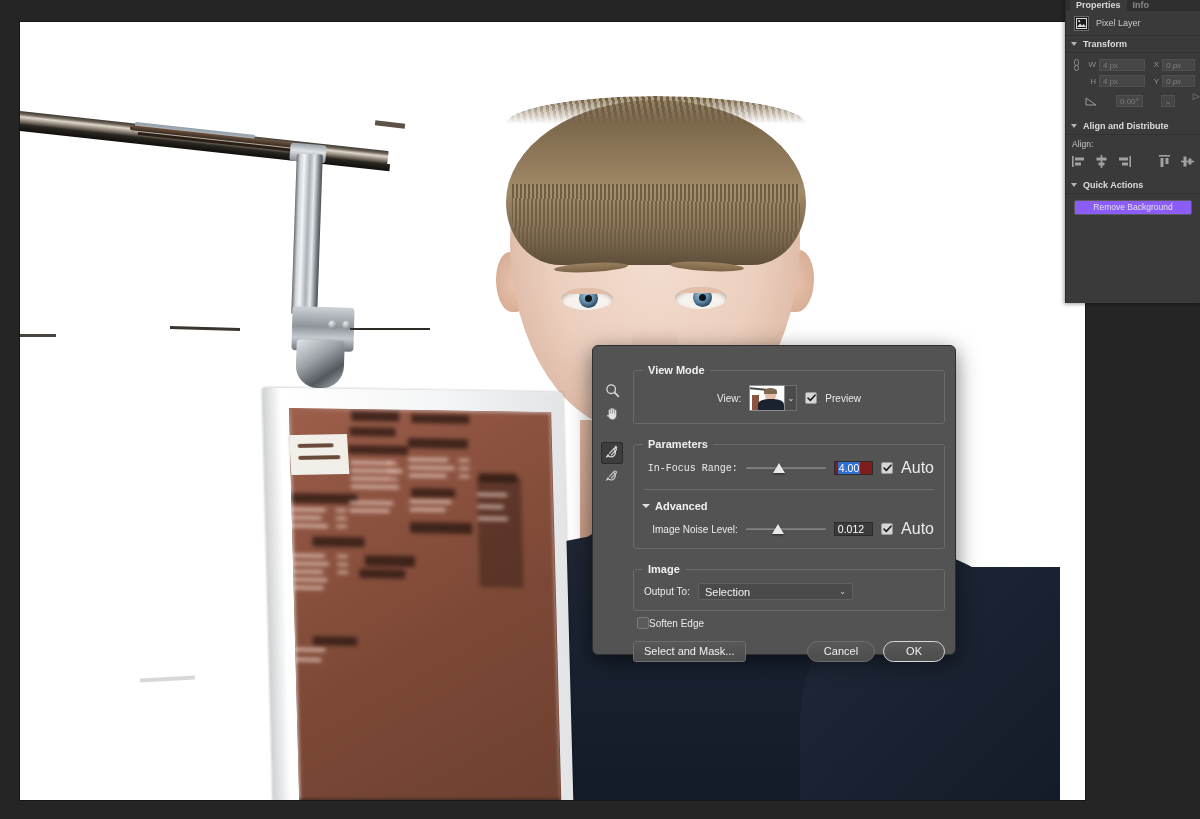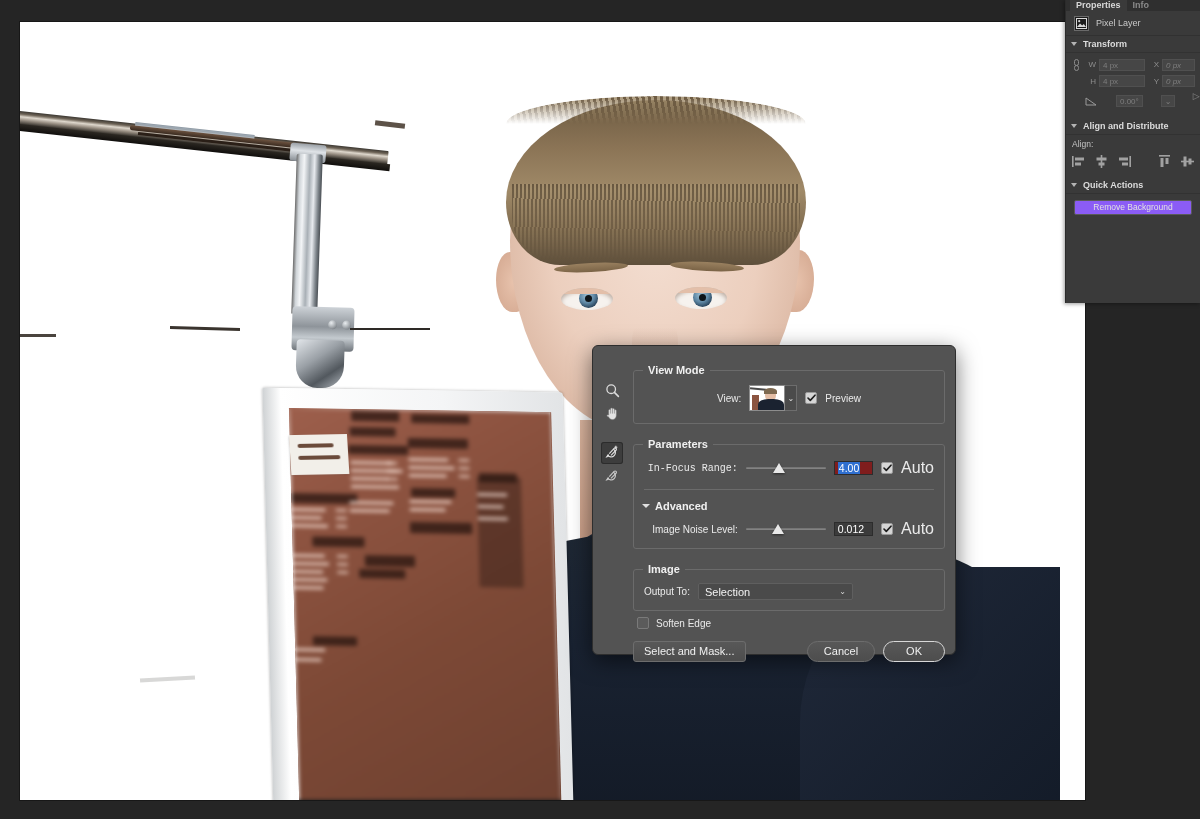--- a/index.html
+++ b/index.html
@@ -347,21 +347,21 @@
   .adv-title { font-size: 11px; font-weight: bold; color:#f0f0f0; }
   .hr-top { border-top: 1px solid #6b6b6b; margin: 0 0 10px 0; }
 
   .select-box {
     width: 155px; height: 17px; background:#4a4a4a; border:1px solid #5f5f5f; border-radius:2px;
     display:flex; align-items:center; padding: 0 6px; font-size: 11px; color:#f2f2f2;
     position:relative; font-family:"Liberation Sans", sans-serif;
   }
   .select-caret { position:absolute; right: 6px; color:#d8d8d8; font-size: 8px; }
 
-  .soften-row { display:flex; align-items:center; gap:7px; margin: 4px 0 0 4px; }
+  .soften-row { display:flex; align-items:center; margin: 4px 0 0 4px; }
   .btn-row { display:flex; align-items:center; margin-top: 12px; }
   .btn {
     font-size: 11px; color:#f0f0f0; background: linear-gradient(to bottom,#585858,#4d4d4d);
     border: 1px solid #6d6d6d; border-radius: 4px; padding: 3px 12px; line-height: 13px;
     font-family:"Liberation Sans", sans-serif;
   }
   .btn-sm-mask { border-radius: 3px; padding: 3px 10px; }
   .btn-pill { border-radius: 11px; padding: 3px 16px; }
   .btn-ok { border-color: #d8d8d8; padding: 3px 22px; }
   .btn-spacer { margin-left: auto; }

